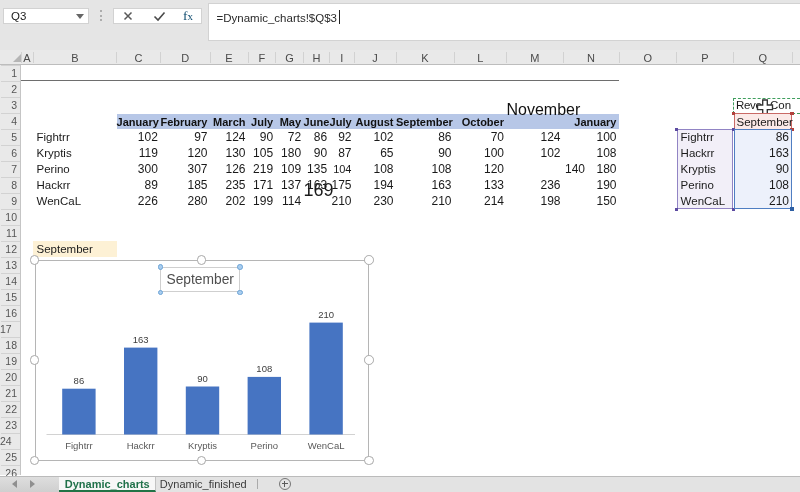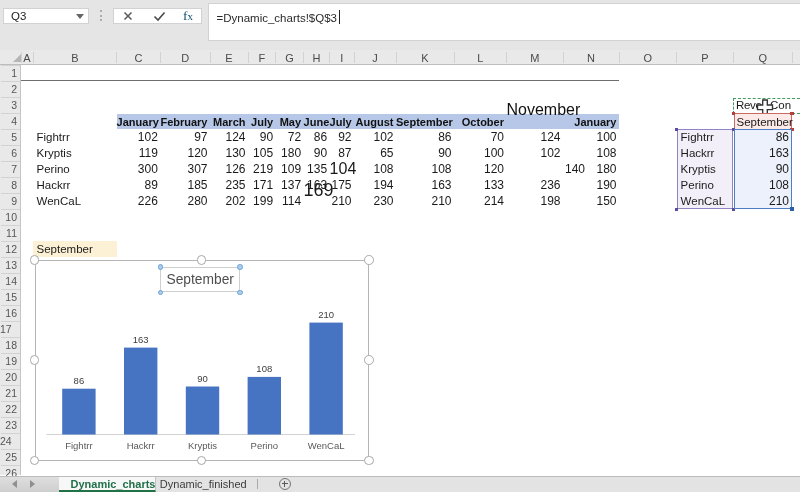--- a/index.html
+++ b/index.html
@@ -157,21 +157,21 @@
 <div class="cell num" style="left:454.0px;top:145.4px;width:50.0px;font-size:12px">100</div>
 <div class="cell num" style="left:506.5px;top:145.4px;width:54.0px;font-size:12px">102</div>
 <div class="cell num" style="left:563.0px;top:145.4px;width:53.5px;font-size:12px">108</div>
 <div class="cell" style="left:36.5px;top:161.4px;">Perino</div>
 <div class="cell num" style="left:116.6px;top:161.4px;width:41.3px;font-size:12px">300</div>
 <div class="cell num" style="left:160.4px;top:161.4px;width:47.1px;font-size:12px">307</div>
 <div class="cell num" style="left:210.0px;top:161.4px;width:35.5px;font-size:12px">126</div>
 <div class="cell num" style="left:248.0px;top:161.4px;width:25.1px;font-size:12px">219</div>
 <div class="cell num" style="left:275.6px;top:161.4px;width:25.5px;font-size:12px">109</div>
 <div class="cell num" style="left:303.6px;top:161.4px;width:23.5px;font-size:12px">135</div>
-<div class="cell num" style="left:329.6px;top:161.4px;width:21.9px;font-size:16px">104</div>
+<div class="cell num" style="left:329.6px;top:161.4px;width:21.9px;font-size:11px">104</div>
 <div class="cell num" style="left:354.0px;top:161.4px;width:39.5px;font-size:12px">108</div>
 <div class="cell num" style="left:396.0px;top:161.4px;width:55.5px;font-size:12px">108</div>
 <div class="cell num" style="left:454.0px;top:161.4px;width:50.0px;font-size:12px">120</div>
 <div class="cell num" style="left:531px;top:161.4px;width:54.0px;font-size:12px">140</div>
 <div class="cell num" style="left:563.0px;top:161.4px;width:53.5px;font-size:12px">180</div>
 <div class="cell" style="left:36.5px;top:177.4px;">Hackrr</div>
 <div class="cell num" style="left:116.6px;top:177.4px;width:41.3px;font-size:12px">89</div>
 <div class="cell num" style="left:160.4px;top:177.4px;width:47.1px;font-size:12px">185</div>
 <div class="cell num" style="left:210.0px;top:177.4px;width:35.5px;font-size:12px">235</div>
 <div class="cell num" style="left:248.0px;top:177.4px;width:25.1px;font-size:12px">171</div>
@@ -258,18 +258,18 @@
 <div class="abs" style="left:196.9px;top:255.2px;width:9.6px;height:9.6px;border-radius:50%;background:#fff;border:1.4px solid #a8a8a8"></div>
 <div class="abs" style="left:196.9px;top:455.7px;width:9.6px;height:9.6px;border-radius:50%;background:#fff;border:1.4px solid #a8a8a8"></div>
 <div class="abs" style="left:364.2px;top:255.2px;width:9.6px;height:9.6px;border-radius:50%;background:#fff;border:1.4px solid #a8a8a8"></div>
 <div class="abs" style="left:364.2px;top:355.4px;width:9.6px;height:9.6px;border-radius:50%;background:#fff;border:1.4px solid #a8a8a8"></div>
 <div class="abs" style="left:364.2px;top:455.7px;width:9.6px;height:9.6px;border-radius:50%;background:#fff;border:1.4px solid #a8a8a8"></div>
 <div class="abs" style="left:0;top:475.5px;width:800px;height:16.5px;background:#e3e3e3;border-top:1px solid #bbb"></div>
 <div class="abs" style="left:0;top:476.5px;width:59px;height:15.5px;background:linear-gradient(#dedede,#cfcfcf)"></div>
 <div class="abs" style="left:11.5px;top:480px;width:0;height:0;border-top:4px solid transparent;border-bottom:4px solid transparent;border-right:5px solid #8f8f8f"></div>
 <div class="abs" style="left:29.5px;top:480px;width:0;height:0;border-top:4px solid transparent;border-bottom:4px solid transparent;border-left:5px solid #8f8f8f"></div>
 <div class="abs" style="left:59px;top:476.5px;width:96.5px;height:15.5px;background:#f7f7f7;border-right:1px solid #c2c2c2;border-bottom:2.5px solid #217346"></div>
-<div class="abs" style="left:59px;top:476.5px;width:96.5px;height:14px;line-height:14px;font-size:11px;font-weight:bold;color:#20714a;text-align:right">Dynamic_charts</div>
+<div class="abs" style="left:59px;top:476.5px;width:96.5px;height:14px;line-height:14px;font-size:11px;font-weight:bold;color:#20714a;text-align:center">Dynamic_charts</div>
 <div class="abs" style="left:155.5px;top:476.5px;width:95.5px;height:14.5px;line-height:15px;font-size:11px;color:#3c3c3c;text-align:center">Dynamic_finished</div>
 <div class="abs" style="left:256.5px;top:479px;width:1px;height:10px;background:#aaa"></div>
 <div class="abs" style="left:278.5px;top:477.5px;width:12.5px;height:12.5px;border-radius:50%;border:1px solid #767676"></div>
 <div class="abs" style="left:281.6px;top:483.2px;width:6.6px;height:1.2px;background:#5a5a5a"></div>
 <div class="abs" style="left:284.3px;top:480.5px;width:1.2px;height:6.6px;background:#5a5a5a"></div>
 </div>
 </body></html>

